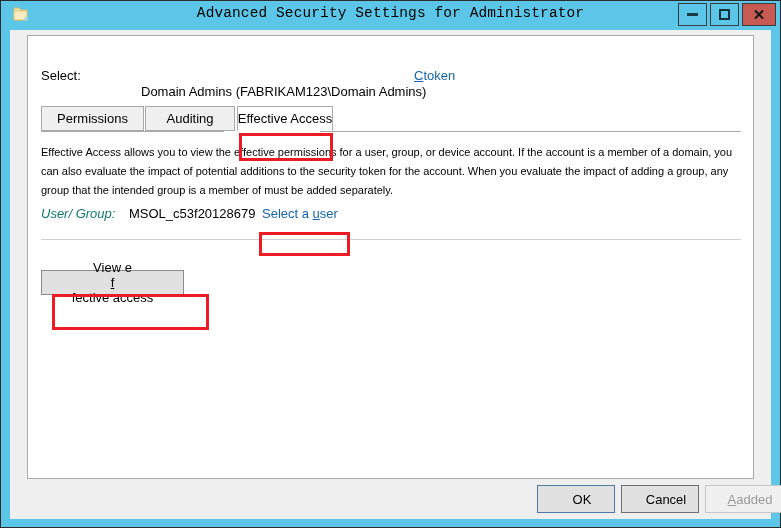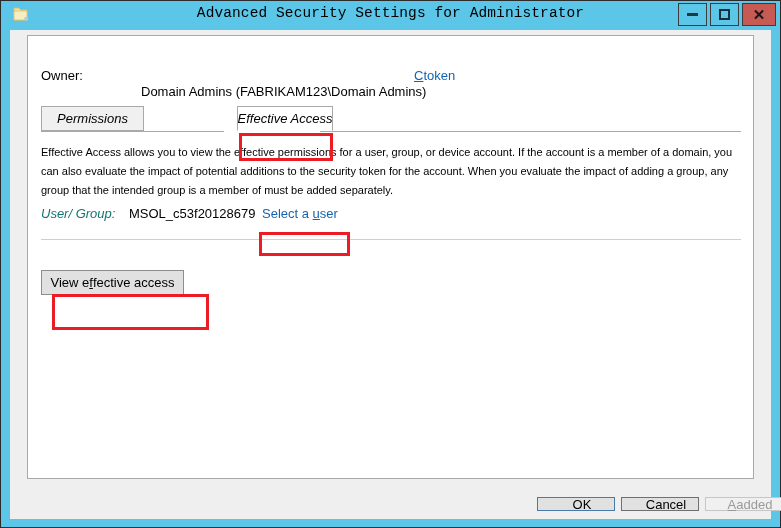--- a/index.html
+++ b/index.html
@@ -168,21 +168,20 @@
     box-sizing: border-box;
     border: 1px solid #a9a9a9;
     background: #f0f0f0;
     display: flex;
     align-items: center;
     justify-content: center;
     font-size: 13px;
     color: #000000;
     cursor: default;
     white-space: nowrap;
-    font-style: italic;
   }
   .tab.active {
     background: #ffffff;
     border-bottom: 1px solid #ffffff;
     z-index: 3;
   }
   .tab-permissions { left: 0;   width: 103px; }
   .tab-auditing    { left: 104px; width: 90px; }
   .tab-effective   { left: 196px; width: 96px; }
 
@@ -270,20 +269,21 @@
     background: #e1e1e1;
     border: 1px solid #8d8d8d;
     font-family: "Liberation Sans", sans-serif;
     font-size: 13px;
     color: #000000;
     display: flex;
     align-items: center;
     justify-content: center;
     cursor: default;
     white-space: nowrap;
+    flex-direction: column;
   }
   .view-button u { text-decoration: underline; }
 
   
   .annot {
     position: absolute;
     box-sizing: border-box;
     border: 3px solid #ed1c24;
     pointer-events: none;
     z-index: 9;
@@ -295,22 +295,22 @@
   
   .footer {
     position: absolute;
     left: 0;
     top: 455px;
     width: 761px;
     height: 34px;
   }
   .btn {
     position: absolute;
-    top: 12px;
-    height: 14px;
+    top: 0;
+    height: 28px;
     box-sizing: border-box;
     background: #e1e1e1;
     border: 1px solid #8d8d8d;
     font-family: "Liberation Sans", sans-serif;
     font-size: 13px;
     color: #000000;
     display: flex;
     align-items: center;
     justify-content: center;
     cursor: default;
@@ -353,28 +353,31 @@
         <span class="glyph-close">✕</span>
       </div>
     </div>
   </div>
 
   <div class="dialog-body">
 
     <div class="content-panel">
 
       <div class="owner-row">
-        <span class="owner-label">Owner:</span>
+        <span class="owner-label">Select:</span>
         <span class="owner-value">Domain Admins (FABRIKAM123\Domain Admins)</span>
         <a class="owner-change" href="#"><u>C</u><span>token</span></a>
       </div>
 
       <div class="tabstrip">
         <div class="tab tab-permissions">
           <span>Permissions</span>
+        </div>
+        <div class="tab tab-auditing">
+          <span>Auditing</span>
         </div>
         <div class="tab tab-effective active">
           <span>Effective Access</span>
         </div>
       </div>
       <div class="tab-underline"></div>
       <div class="tab-underline-mask"></div>
 
       <div class="description">Effective Access allows you to view the effective permissions for a user, group, or device account. If the account is a member of a domain, you can also evaluate the impact of potential additions to the security token for the account. When you evaluate the impact of adding a group, any group that the intended group is a member of must be added separately.</div>
 

